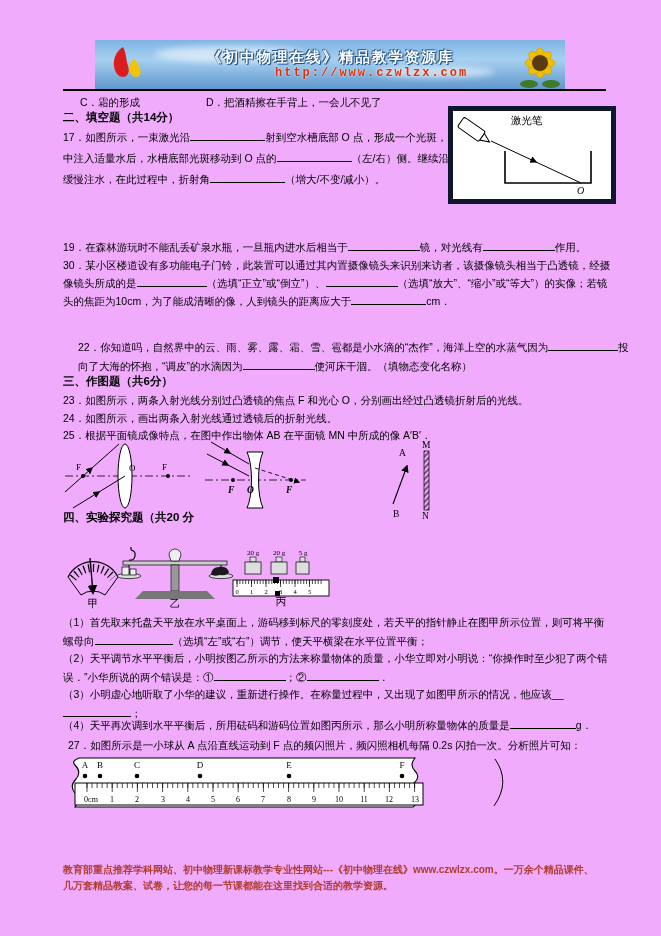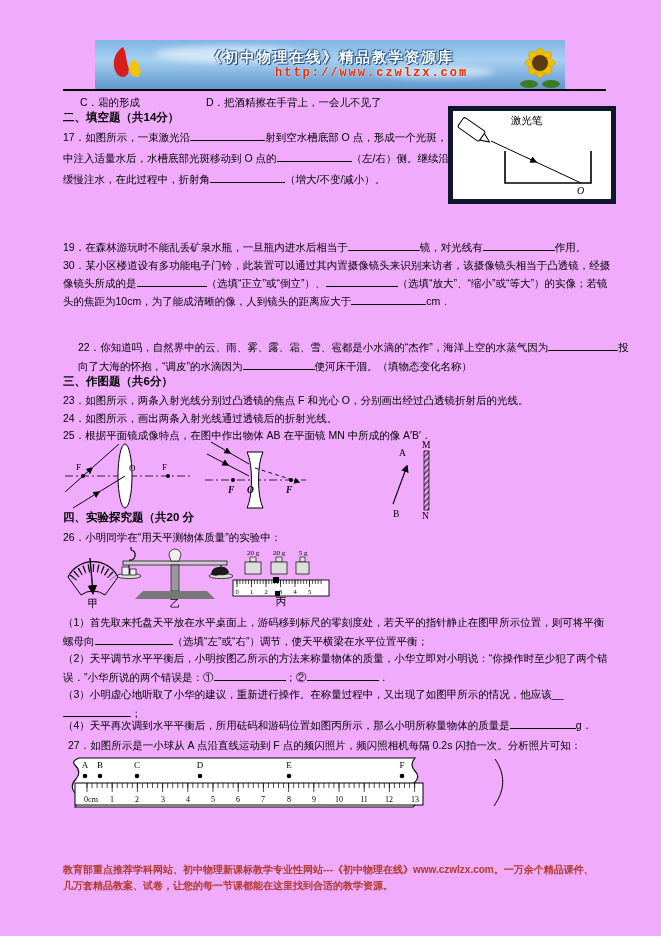--- a/index.html
+++ b/index.html
@@ -151,21 +151,20 @@
       <text x="37" y="10" font-size="9.5">M</text>
       <text x="37" y="81" font-size="9.5">N</text>
       <rect x="39" y="13" width="5" height="59" fill="url(#hatch)" stroke="#000" stroke-width=".7"></rect>
       <line x1="8" y1="66" x2="22" y2="28" stroke="#000" stroke-width="1.1" marker-end="url(#arr)"></line>
       <text x="14" y="18" font-size="9.5">A</text>
       <text x="8" y="79" font-size="9.5">B</text>
     </svg>
   </div>
 
   <div class="abs sec" style="left:63px;top:510px;">四、实验探究题（共20 分</div>
-  <div class="abs txt" style="left:63px;top:528px;">26．小明同学在“用天平测物体质量”的实验中：</div>
 
   <div class="abs" style="left:63px;top:545px;width:545px;height:66px;">
 
     <svg class="abs" style="left:0;top:2px;" width="60" height="62" viewBox="0 0 60 62">
       <path d="M5,30 A28,28 0 0 1 55,30" fill="none" stroke="#000" stroke-width="1.2"></path>
       <path d="M10,31 A25,25 0 0 1 50,31" fill="none" stroke="#000" stroke-width="8" stroke-dasharray="1.2 3.4"></path>
       <line x1="5" y1="30" x2="18" y2="48" stroke="#000" stroke-width="1"></line>
       <line x1="55" y1="30" x2="42" y2="48" stroke="#000" stroke-width="1"></line>
       <path d="M18,48 A20,20 0 0 1 42,48" fill="none" stroke="#000" stroke-width="1"></path>
       <line x1="27" y1="11" x2="30" y2="46" stroke="#000" stroke-width="1.4" marker-end="url(#arr)"></line>

